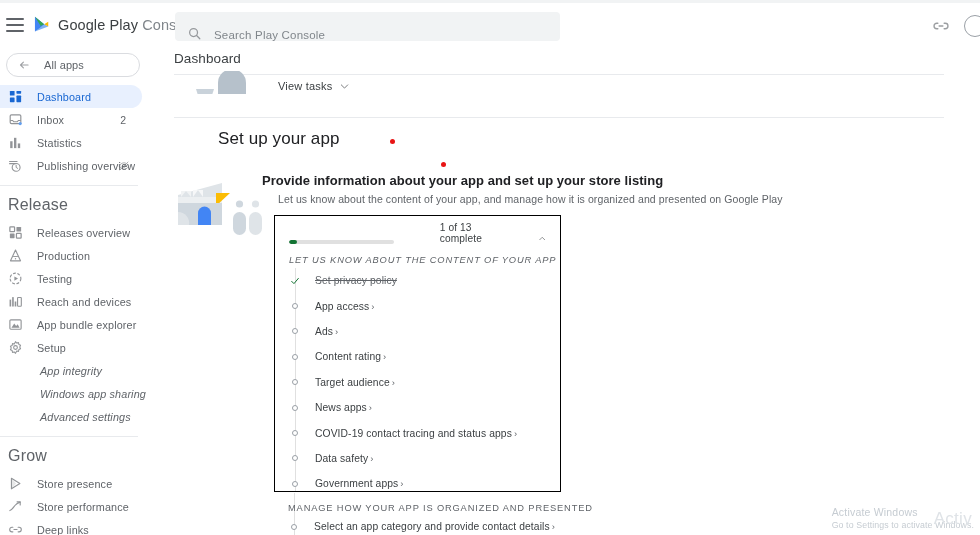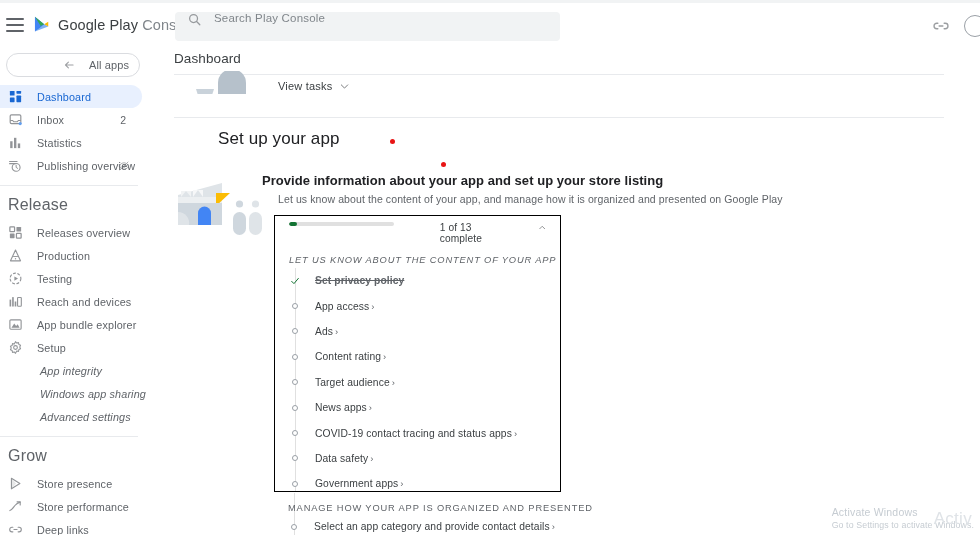--- a/index.html
+++ b/index.html
@@ -42,21 +42,21 @@
   .brand-text {
     font-size: 14.5px; letter-spacing: .1px; white-space: nowrap;
   }
   .brand-text .b1 { color: #3c4043; font-weight: 500; }
   .brand-text .b2 { color: #80868b; font-weight: 400; }
 
   .search-wrap {
     position: absolute; left: 175px; top: 9px;
     width: 385px; height: 29px;
     background: #f1f3f4; border-radius: 4px;
-    display: flex; align-items: flex-start; padding: 0 12px;
+    display: flex; align-items: flex-end; padding: 0 12px;
     cursor: text;
   }
   .search-icon { width: 15px; height: 15px; flex: none; opacity: .62; }
   .search-ph { font-size: 11.5px; color: #80868b; margin-left: 12px; letter-spacing: .2px; }
 
   .header-right {
     position: absolute; right: -6px; top: 12px;
     display: flex; align-items: center; gap: 14px;
   }
   .hicon { width: 18px; height: 18px; opacity: .62; cursor: pointer; }
@@ -69,21 +69,21 @@
   
   .sidebar {
     position: absolute; left: 0; top: 47px; width: 148px; height: 488px;
     background: #ffffff;
     overflow: hidden;
   }
   .allapps {
     margin: 6px 8px 8px 6px; height: 24px;
     border: 1px solid #dadce0; border-radius: 14px;
     display: flex; align-items: center; padding: 0 10px;
-    cursor: pointer; background: #fff; justify-content: flex-end;
+    cursor: pointer; background: #fff;
   }
   .allapps .arrow { width: 14px; height: 14px; opacity: .6; flex: none; }
   .allapps .lbl { font-size: 11px; color: #5f6368; margin-left: 13px; letter-spacing: .1px; }
 
   .nav-item {
     display: flex; align-items: center; height: 23px;
     padding-left: 8px; margin: 0 6px 0 0;
     border-radius: 0 12px 12px 0;
     cursor: pointer; position: relative;
   }
@@ -147,21 +147,21 @@
 
   
   .task-panel {
     position: absolute; left: 126px; top: 168px;
     width: 287px; height: 277px;
     border: 1.5px solid #000000;
     background: #ffffff;
     overflow: hidden;
   }
   .progress-row {
-    display: flex; align-items: flex-start; height: 22px;
+    display: flex; align-items: flex-end; height: 22px;
     padding: 0 14px; margin-top: 6px; gap: 28px;
   }
   .pbar {
     width: 137px; height: 4px; border-radius: 2px; background: #e0e0e0;
     position: relative; overflow: hidden;
   }
   .pbar .fill { position: absolute; left: 0; top: 0; bottom: 0; width: 11%; background: #137333; border-radius: 2px; }
   .pcount { font-size: 10.2px; color: #3c4043; margin-left: 18px; letter-spacing: .1px; }
   .collapse-chev { width: 11px; height: 11px; margin-left: 11px; opacity: .75; cursor: pointer; }
 
@@ -182,21 +182,21 @@
   .dot-ring {
     width: 6px; height: 6px; border-radius: 50%;
     border: 1px solid #9aa0a6; background: #ffffff;
   }
   .check-ico { width: 10px; height: 10px; }
   .task-row .tlbl {
     font-size: 10.3px; color: #3c4043; margin-left: 14px; letter-spacing: .1px;
     white-space: nowrap;
   }
   .task-row .tlbl .caret { color: #5f6368; margin-left: 2px; font-size: 9.5px; }
-  .task-row.done .tlbl { text-decoration: line-through; color: #5f6368; font-weight: bold; }
+  .task-row.done .tlbl { text-decoration: line-through; color: #5f6368; }
 
   .group-label2 {
     position: absolute; left: 140px; top: 456px;
     font-size: 9.3px; color: #5f6368; letter-spacing: .85px;
   }
   .tail-row {
     position: absolute; left: 140px; top: 474px;
     display: flex; align-items: center; cursor: pointer;
   }
   .tail-rail {

